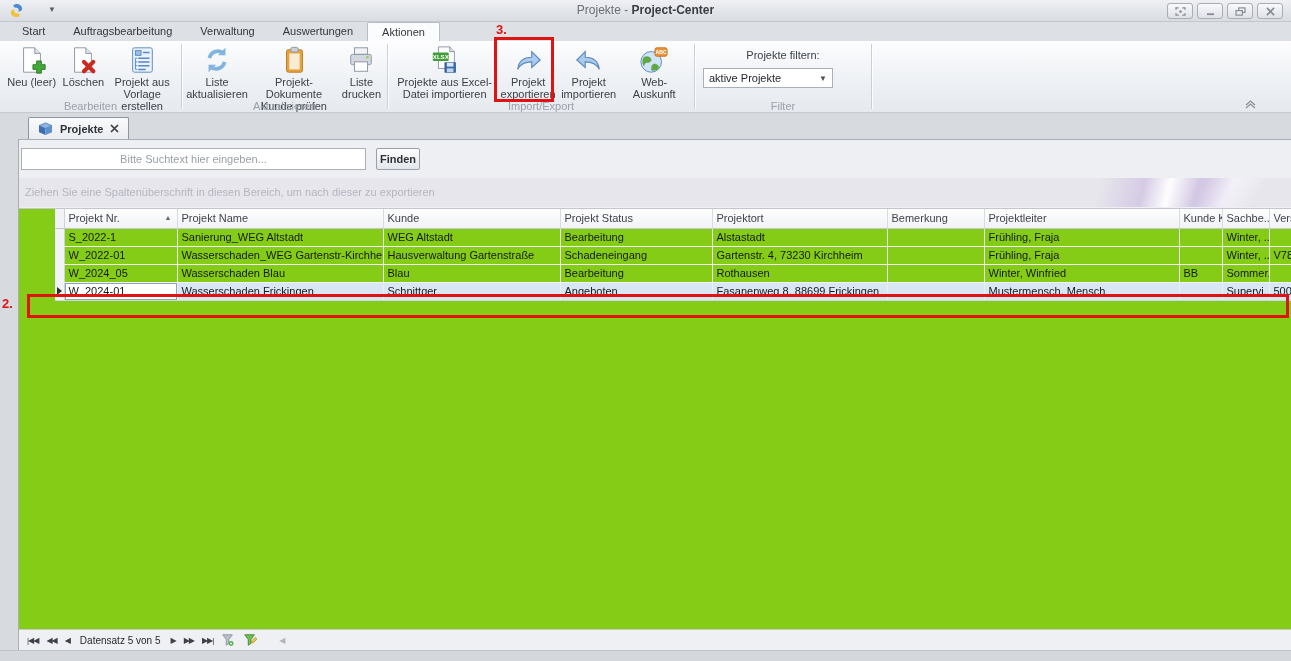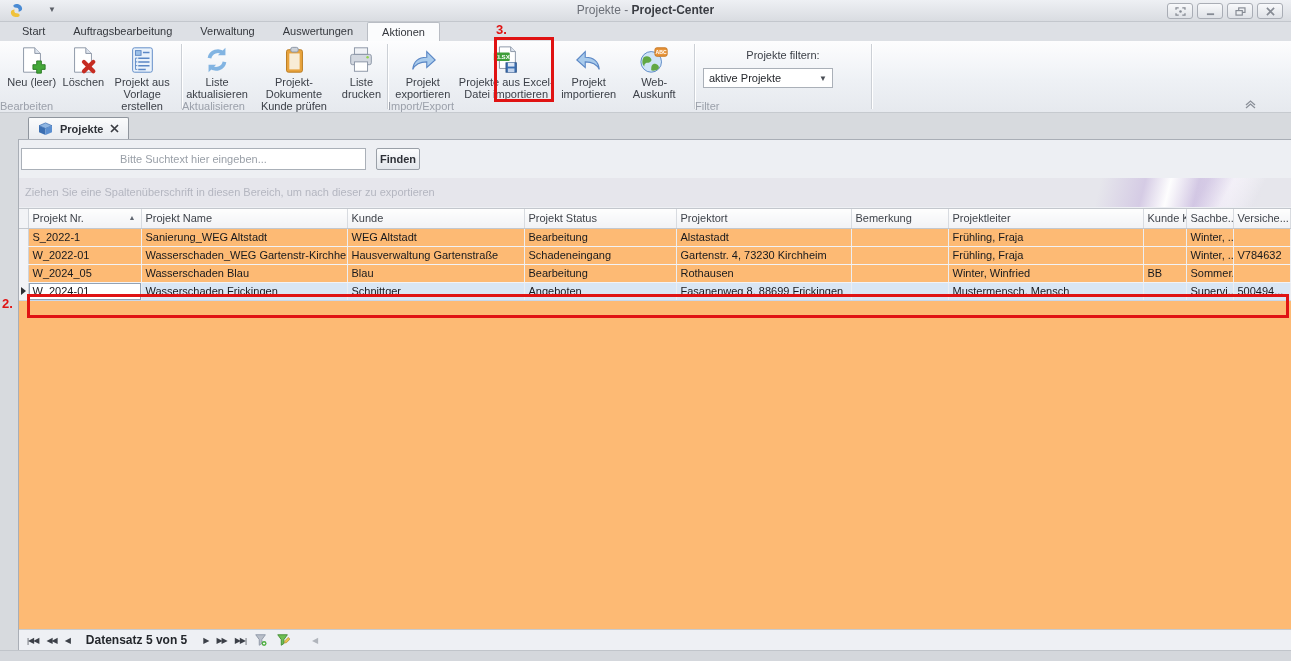--- a/index.html
+++ b/index.html
@@ -26,21 +26,21 @@
     display:flex; padding-left:8px; background:#dde0e5; }
   .rtab { padding:3px 14px 2px; font-size:11px; color:#34373d; cursor:pointer; }
   .rtab.active { background:#fbfcfd; border:1px solid #b9bdc4; border-bottom:none;
     border-radius:2px 2px 0 0; }
 
   
   .ribbon { position:absolute; left:0; top:41px; width:100%; height:72px;
     background:linear-gradient(#fdfdfe,#eef1f5 55%,#e6e9ee); border-bottom:1px solid #c6cacf; }
   .ribbon-inner { display:flex; height:100%; align-items:stretch; }
   .rgroup { position:relative; display:flex; align-items:flex-start; padding:3px 4px 14px; }
-  .rgroup-label { position:absolute; bottom:0; left:0; right:0; text-align:left;
+  .rgroup-label { position:absolute; bottom:0; left:0; right:0; text-align:center;
     font-size:11px; color:#9ba0aa; }
   .rsep { width:1px; margin:3px 0; background:#ccd0d6; box-shadow:1px 0 0 #ffffff; }
   .rbtn { display:flex; flex-direction:column; align-items:center; text-align:center;
     font-size:11px; line-height:12px; color:#3c4048; padding:1px 2px; cursor:pointer; }
   .rbtn svg { width:30px; height:30px; margin-bottom:1px; }
   .filter-group { width:176px; display:block; padding:8px 8px 14px; position:relative; }
   .filter-label { font-size:11px; color:#3c4048; margin-bottom:7px;text-align:center; }
   .combo { width:130px; height:20px; background:#fff; border:1px solid #aab0b8;
     display:flex; align-items:center; font-size:11px; color:#24272c; padding:0 5px;
     justify-content:space-between; cursor:pointer; }
@@ -73,21 +73,21 @@
   .swirl { position:absolute; right:0; top:0; height:100%; width:310px;
     background:
       linear-gradient(104deg, rgba(255,255,255,0) 38%, rgba(196,177,221,.5) 52%,
         rgba(255,255,255,.95) 60%, rgba(196,177,221,.45) 69%, rgba(228,219,241,.3) 80%,
         rgba(255,255,255,0) 90%),
       linear-gradient(118deg, rgba(255,255,255,0) 55%, rgba(210,196,230,.4) 70%,
         rgba(255,255,255,.8) 78%, rgba(255,255,255,0) 88%); }
 
   
   .gridwrap { position:absolute; left:0; top:68px; width:1272px; height:421px;
-    background:#fdba74; border-top:1px solid #c3c7cd; }
+    background:#84cc16; border-top:1px solid #c3c7cd;padding-left:36px; }
   table.grid { border-collapse:collapse; table-layout:fixed; width:1271px; }
   .grid th { height:19px; background:linear-gradient(#fefefe,#f1f2f5);
     border-right:1px solid #d8dbe0; border-bottom:1px solid #c3c7cd;
     font-size:11px; font-weight:normal; color:#3f434a; text-align:left;
     padding:0 4px; white-space:nowrap; overflow:hidden; position:relative; cursor:pointer; }
   .grid th .sort { position:absolute; right:5px; top:5px; font-size:7px; color:#606670; }
   .grid td { height:18px; font-size:11px; color:#17191d; padding:0 4px;
     border-right:1px solid #eceef2; border-bottom:1px solid #f2f3f6;
     white-space:nowrap; overflow:hidden; cursor:default; }
   .grid td.ind, .grid th.ind { background:#f2f3f6; border-right:1px solid #cfd3d9;
@@ -96,21 +96,21 @@
   tr.selected td.focus-cell { background:#fff; box-shadow:inset 0 0 0 1px #93a2b4; }
   tr.selected td.ind { background:#f2f3f6; }
   .row-arrow { display:inline-block; width:0; height:0; border-left:5px solid #2c2f34;
     border-top:4px solid transparent; border-bottom:4px solid transparent; }
 
   
   .navbar { position:absolute; left:0; top:489px; width:100%; height:21px;
     background:#eef0f4; border-top:1px solid #c6cacf; display:flex; align-items:center;
     padding-left:8px; gap:8px; }
   .navglyph { font-size:8px; color:#3c4048; letter-spacing:-1px; cursor:pointer; }
-  .navtext { font-size:12px; color:#24272c; margin:0 8px;font-weight:bold; }
+  .navtext { font-size:10px; color:#24272c; margin:0 2px; }
   .navbar svg { width:14px; height:14px; cursor:pointer; }
   .scroll-left { font-size:8px; color:#b0b4bb; margin-left:14px; cursor:pointer; }
   .bottom-strip { position:absolute; left:0; bottom:0; width:100%; height:11px;
     background:#d4d7dc; border-top:1px solid #c0c4ca; }
 
   
   .anno-box { position:absolute; border:3px solid #e01313; pointer-events:none; }
   .anno-label { position:absolute; color:#e01313; font-size:13px; font-weight:bold; }
 </style>
 </head>
@@ -219,37 +219,37 @@
             <rect x="9" y="18" width="14" height="10" fill="#fff" stroke="#8a94a4"></rect>
             <circle cx="23" cy="13" r="1.3" fill="#8fd24a"></circle>
           </svg>
           <span>Liste drucken</span>
         </div>
         <div class="rgroup-label">Aktualisieren</div>
       </div>
       <div class="rsep"></div>
 
       <div class="rgroup" style="width:306px">
-        <div class="rbtn" style="width:62px">
-          <svg viewBox="0 0 32 32">
-            <path d="M5 26c1-9 7-13 15-13V7l9 9-9 8v-6c-7 0-12 2-15 8z" fill="#a9cbec" stroke="#5b87c5" stroke-width="1.2"></path>
-          </svg>
-          <span>Projekt exportieren</span>
-        </div>
         <div class="rbtn" style="width:106px">
           <svg viewBox="0 0 32 32">
             <path d="M9 2h12l5 5v18H9z" fill="#fff" stroke="#8a94a4"></path>
             <path d="M21 2v5h5" fill="#dde4ee" stroke="#8a94a4"></path>
             <rect x="3" y="8" width="17" height="9" rx="1" fill="#3f9e3a"></rect>
             <text x="11.5" y="15" font-size="6.5" fill="#fff" text-anchor="middle" font-family="Liberation Sans, sans-serif" font-weight="bold">XLSX</text>
             <rect x="16" y="19" width="11" height="10" fill="#3b6fb2" stroke="#2d5489"></rect>
             <rect x="18" y="19" width="7" height="4" fill="#dce6f4"></rect>
             <rect x="18" y="25" width="7" height="4" fill="#c3d4ec"></rect>
           </svg>
           <span>Projekte aus Excel-Datei importieren</span>
+        </div>
+        <div class="rbtn" style="width:62px">
+          <svg viewBox="0 0 32 32">
+            <path d="M5 26c1-9 7-13 15-13V7l9 9-9 8v-6c-7 0-12 2-15 8z" fill="#a9cbec" stroke="#5b87c5" stroke-width="1.2"></path>
+          </svg>
+          <span>Projekt exportieren</span>
         </div>
         <div class="rbtn" style="width:60px">
           <svg viewBox="0 0 32 32">
             <path d="M27 26c-1-9-7-13-15-13V7l-9 9 9 8v-6c7 0 12 2 15 8z" fill="#a9cbec" stroke="#5b87c5" stroke-width="1.2"></path>
           </svg>
           <span>Projekt importieren</span>
         </div>
         <div class="rbtn" style="width:72px">
           <svg viewBox="0 0 32 32">
             <circle cx="13" cy="18" r="11" fill="#cfe4f7" stroke="#5b87c5"></circle>

